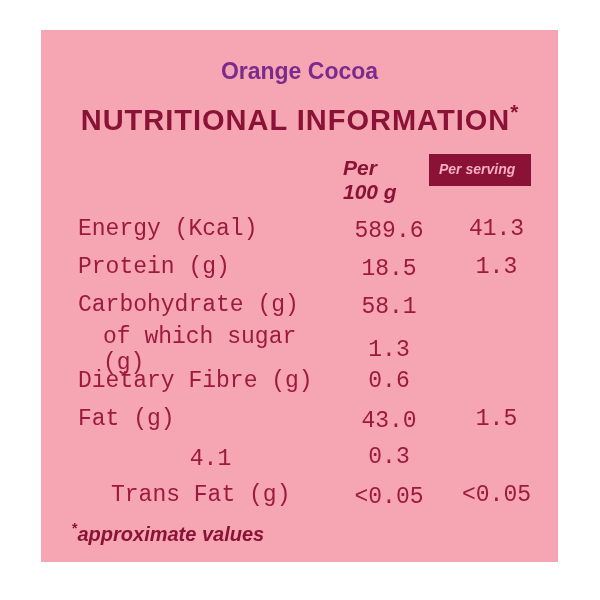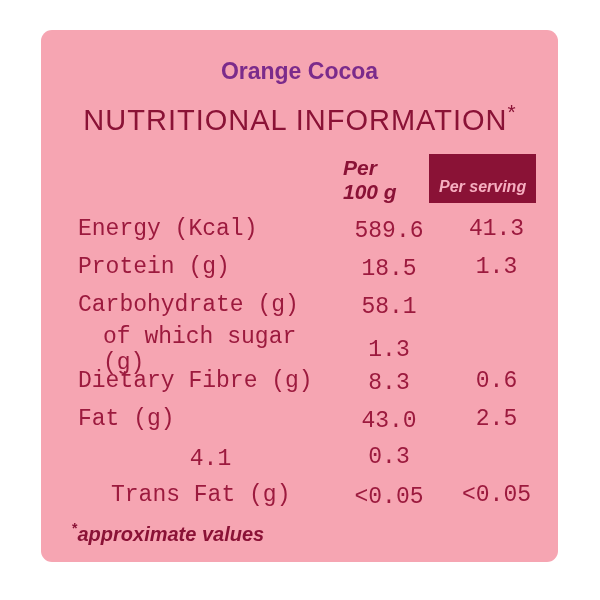--- a/index.html
+++ b/index.html
@@ -17,35 +17,34 @@
   }
   .card {
     position: absolute;
     left: 41px;
     top: 30px;
     width: 517px;
     height: 532px;
     background: #f6a5b2;
     box-sizing: border-box;
     padding-top: 26px;
-    border-radius: 11px;
   }
   .product-title {
     text-align: center;
     color: #7b2b8b;
     font-size: 23px;
     font-weight: bold;
     line-height: 30px;
   }
   .main-heading {
     margin-top: 8px;
     text-align: center;
     color: #8a1236;
     font-size: 29px;
-    font-weight: normal;
+    font-weight: bold;
     letter-spacing: 1px;
     line-height: 36px;
     white-space: nowrap;
   }
   .main-heading .sup {
     vertical-align: super;
     font-size: 0.72em;
     letter-spacing: 0;
   }
   .grid-row {
@@ -67,23 +66,23 @@
     line-height: 24px;
     padding-top: 2px;
   }
   .serving-box {
     justify-self: start;
     margin-left: -6px;
     background: #8a1236;
     color: #f6aec0;
     font-weight: bold;
     font-style: italic;
-    font-size: 16px;
+    font-size: 14px;
     line-height: 21px;
-    padding: 22px 10px 6px 10px;
+    padding: 5px 10px 6px 10px;
     min-width: 82px;
   }
   .data-row {
     height: 38px;
     align-items: center;
     font-family: Liberation Mono, monospace;
   }
   .cell-label {
     color: #9c1a3e;
     font-size: 23px;
@@ -154,28 +153,27 @@
         <div class="cell-val cell-per100">58.1</div>
       </div>
 
       <div class="grid-row data-row">
         <div class="cell-label indent-1">of which sugar (g)</div>
         <div class="cell-val cell-serving">1.3</div>
       </div>
 
       <div class="grid-row data-row">
         <div class="cell-label">Dietary Fibre (g)</div>
-        <div class="cell-val cell-per100">8.3</div>
         <div class="cell-val cell-serving">0.6</div>
       </div>
 
       <div class="grid-row data-row">
         <div class="cell-label">Fat (g)</div>
         <div class="cell-val cell-per100">43.0</div>
-        <div class="cell-val cell-serving">2.5</div>
+        <div class="cell-val cell-serving">1.5</div>
       </div>
 
       <div class="grid-row data-row">
         <div class="cell-val cell-per100">4.1</div>
         <div class="cell-val cell-serving">0.3</div>
       </div>
 
       <div class="grid-row data-row">
         <div class="cell-label indent-2">Trans Fat (g)</div>
         <div class="cell-val cell-per100">&lt;0.05</div>

